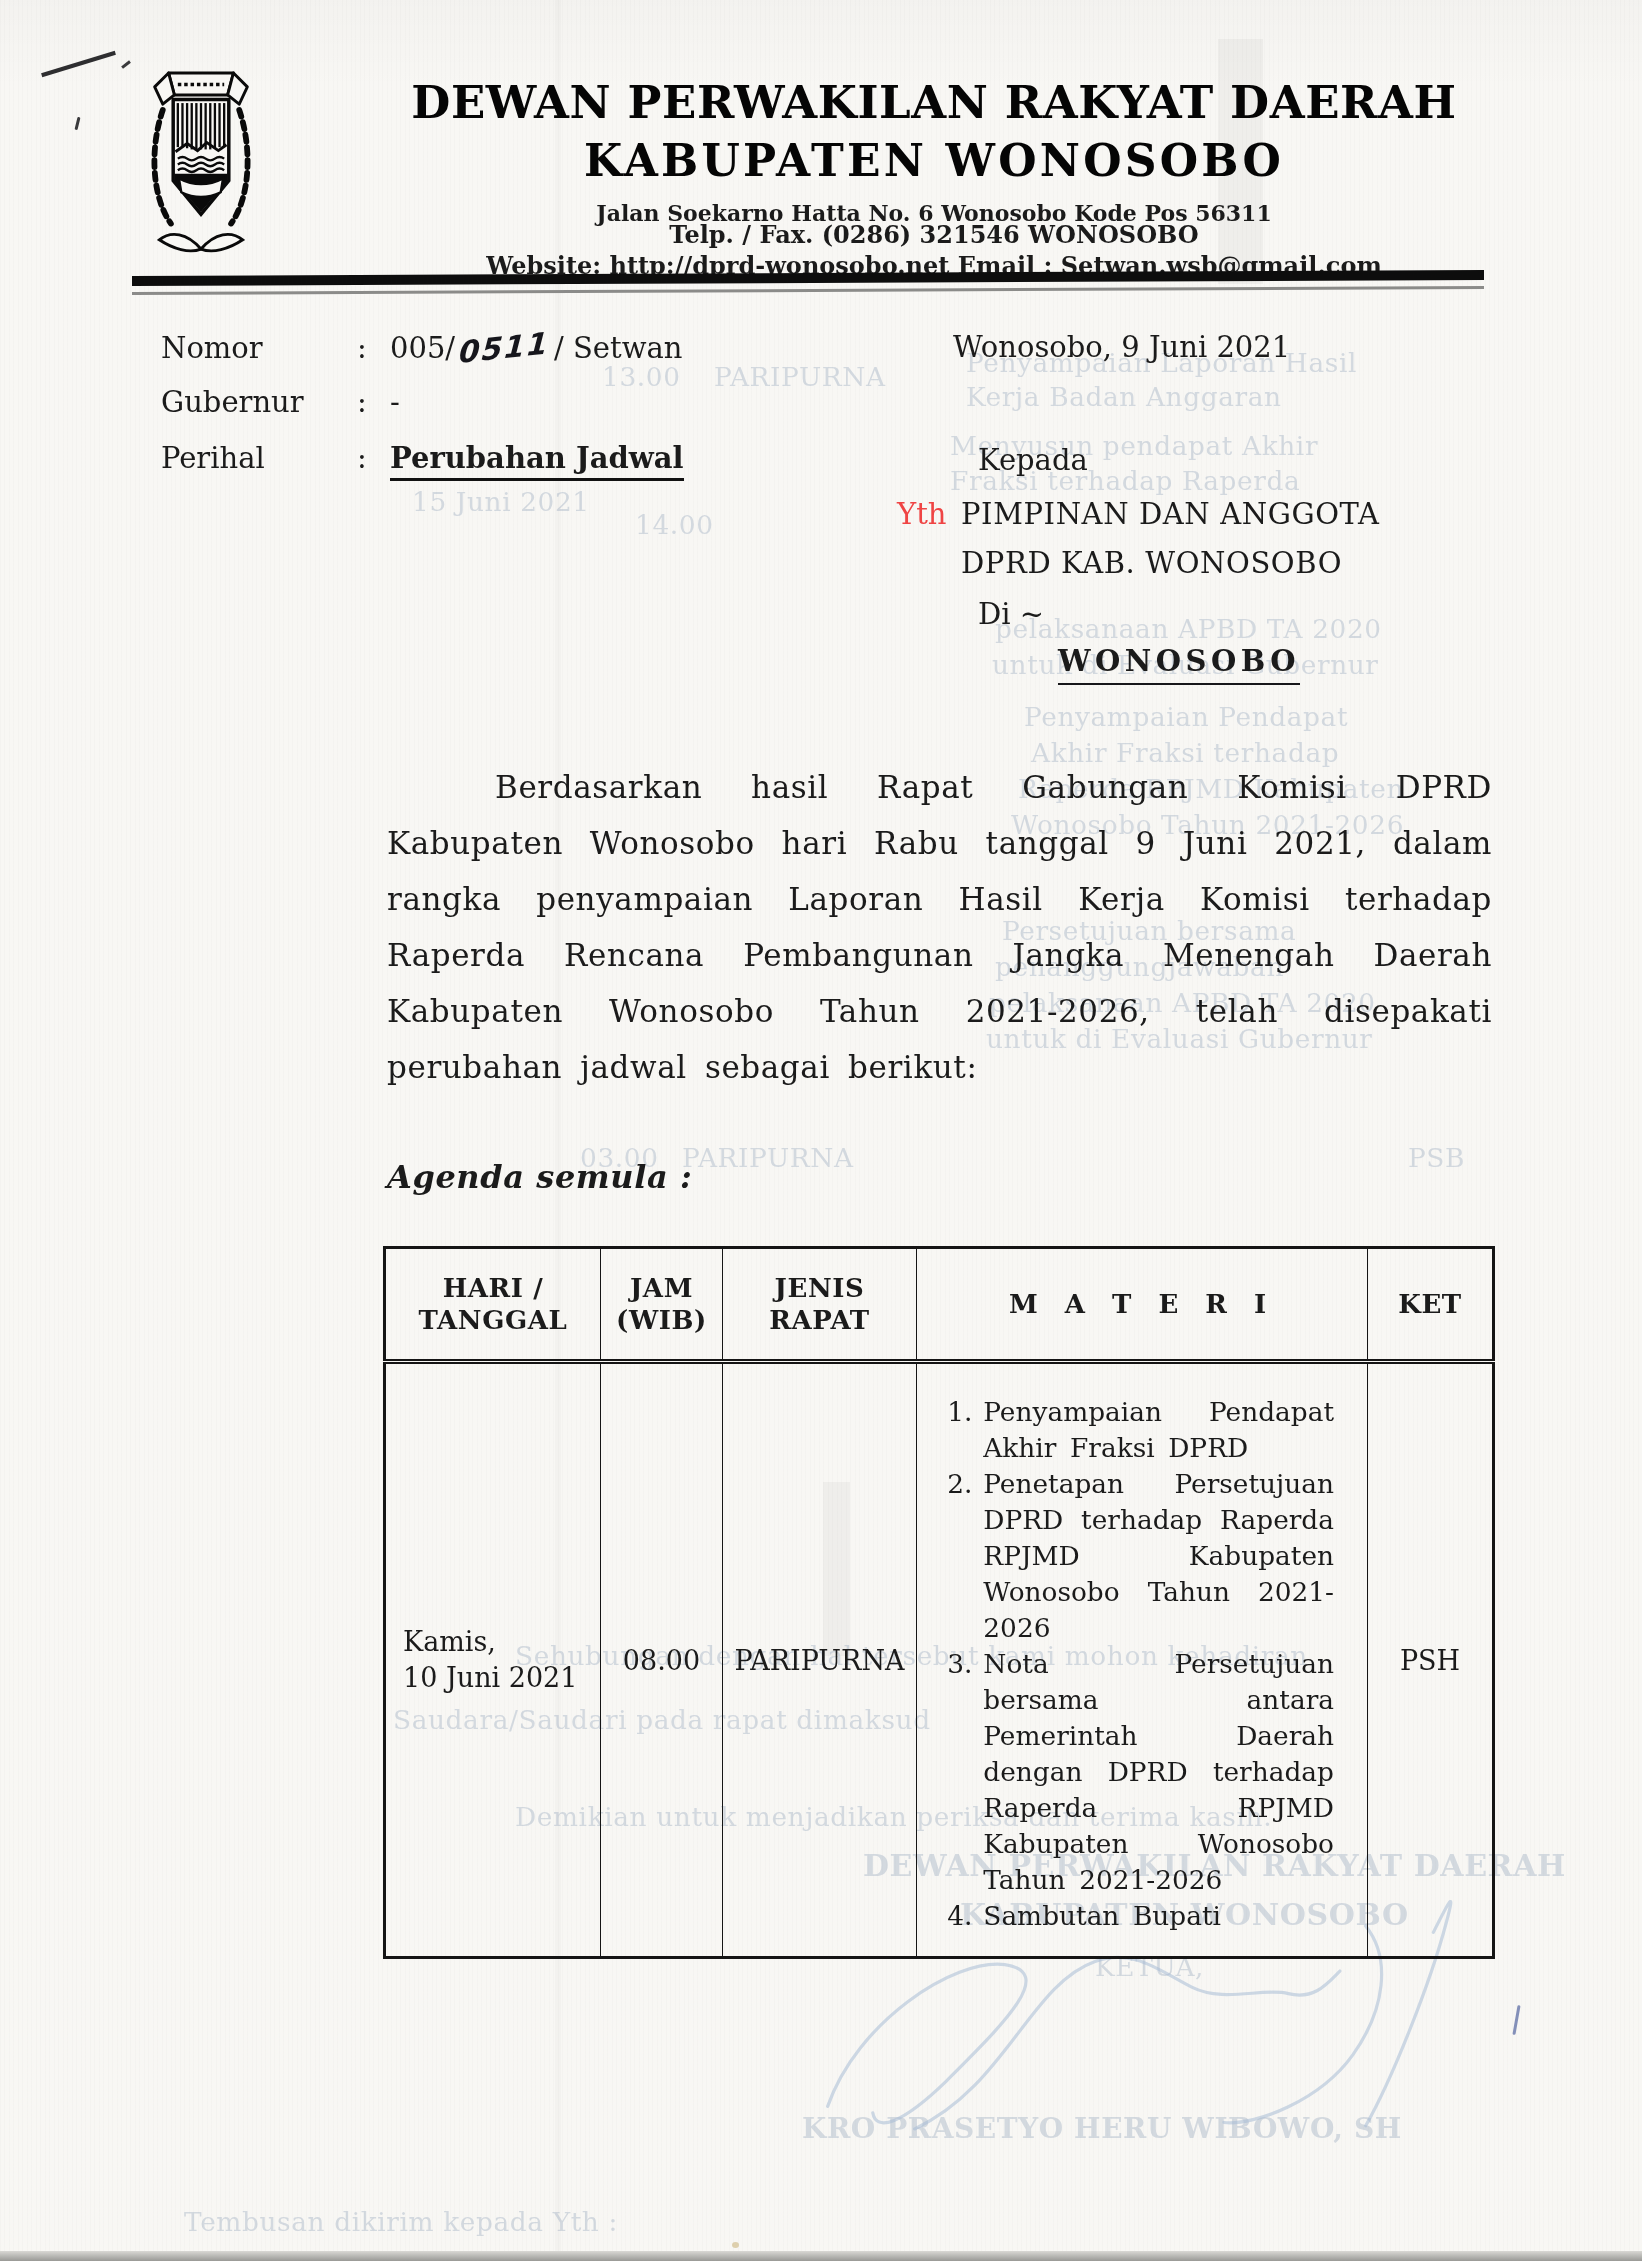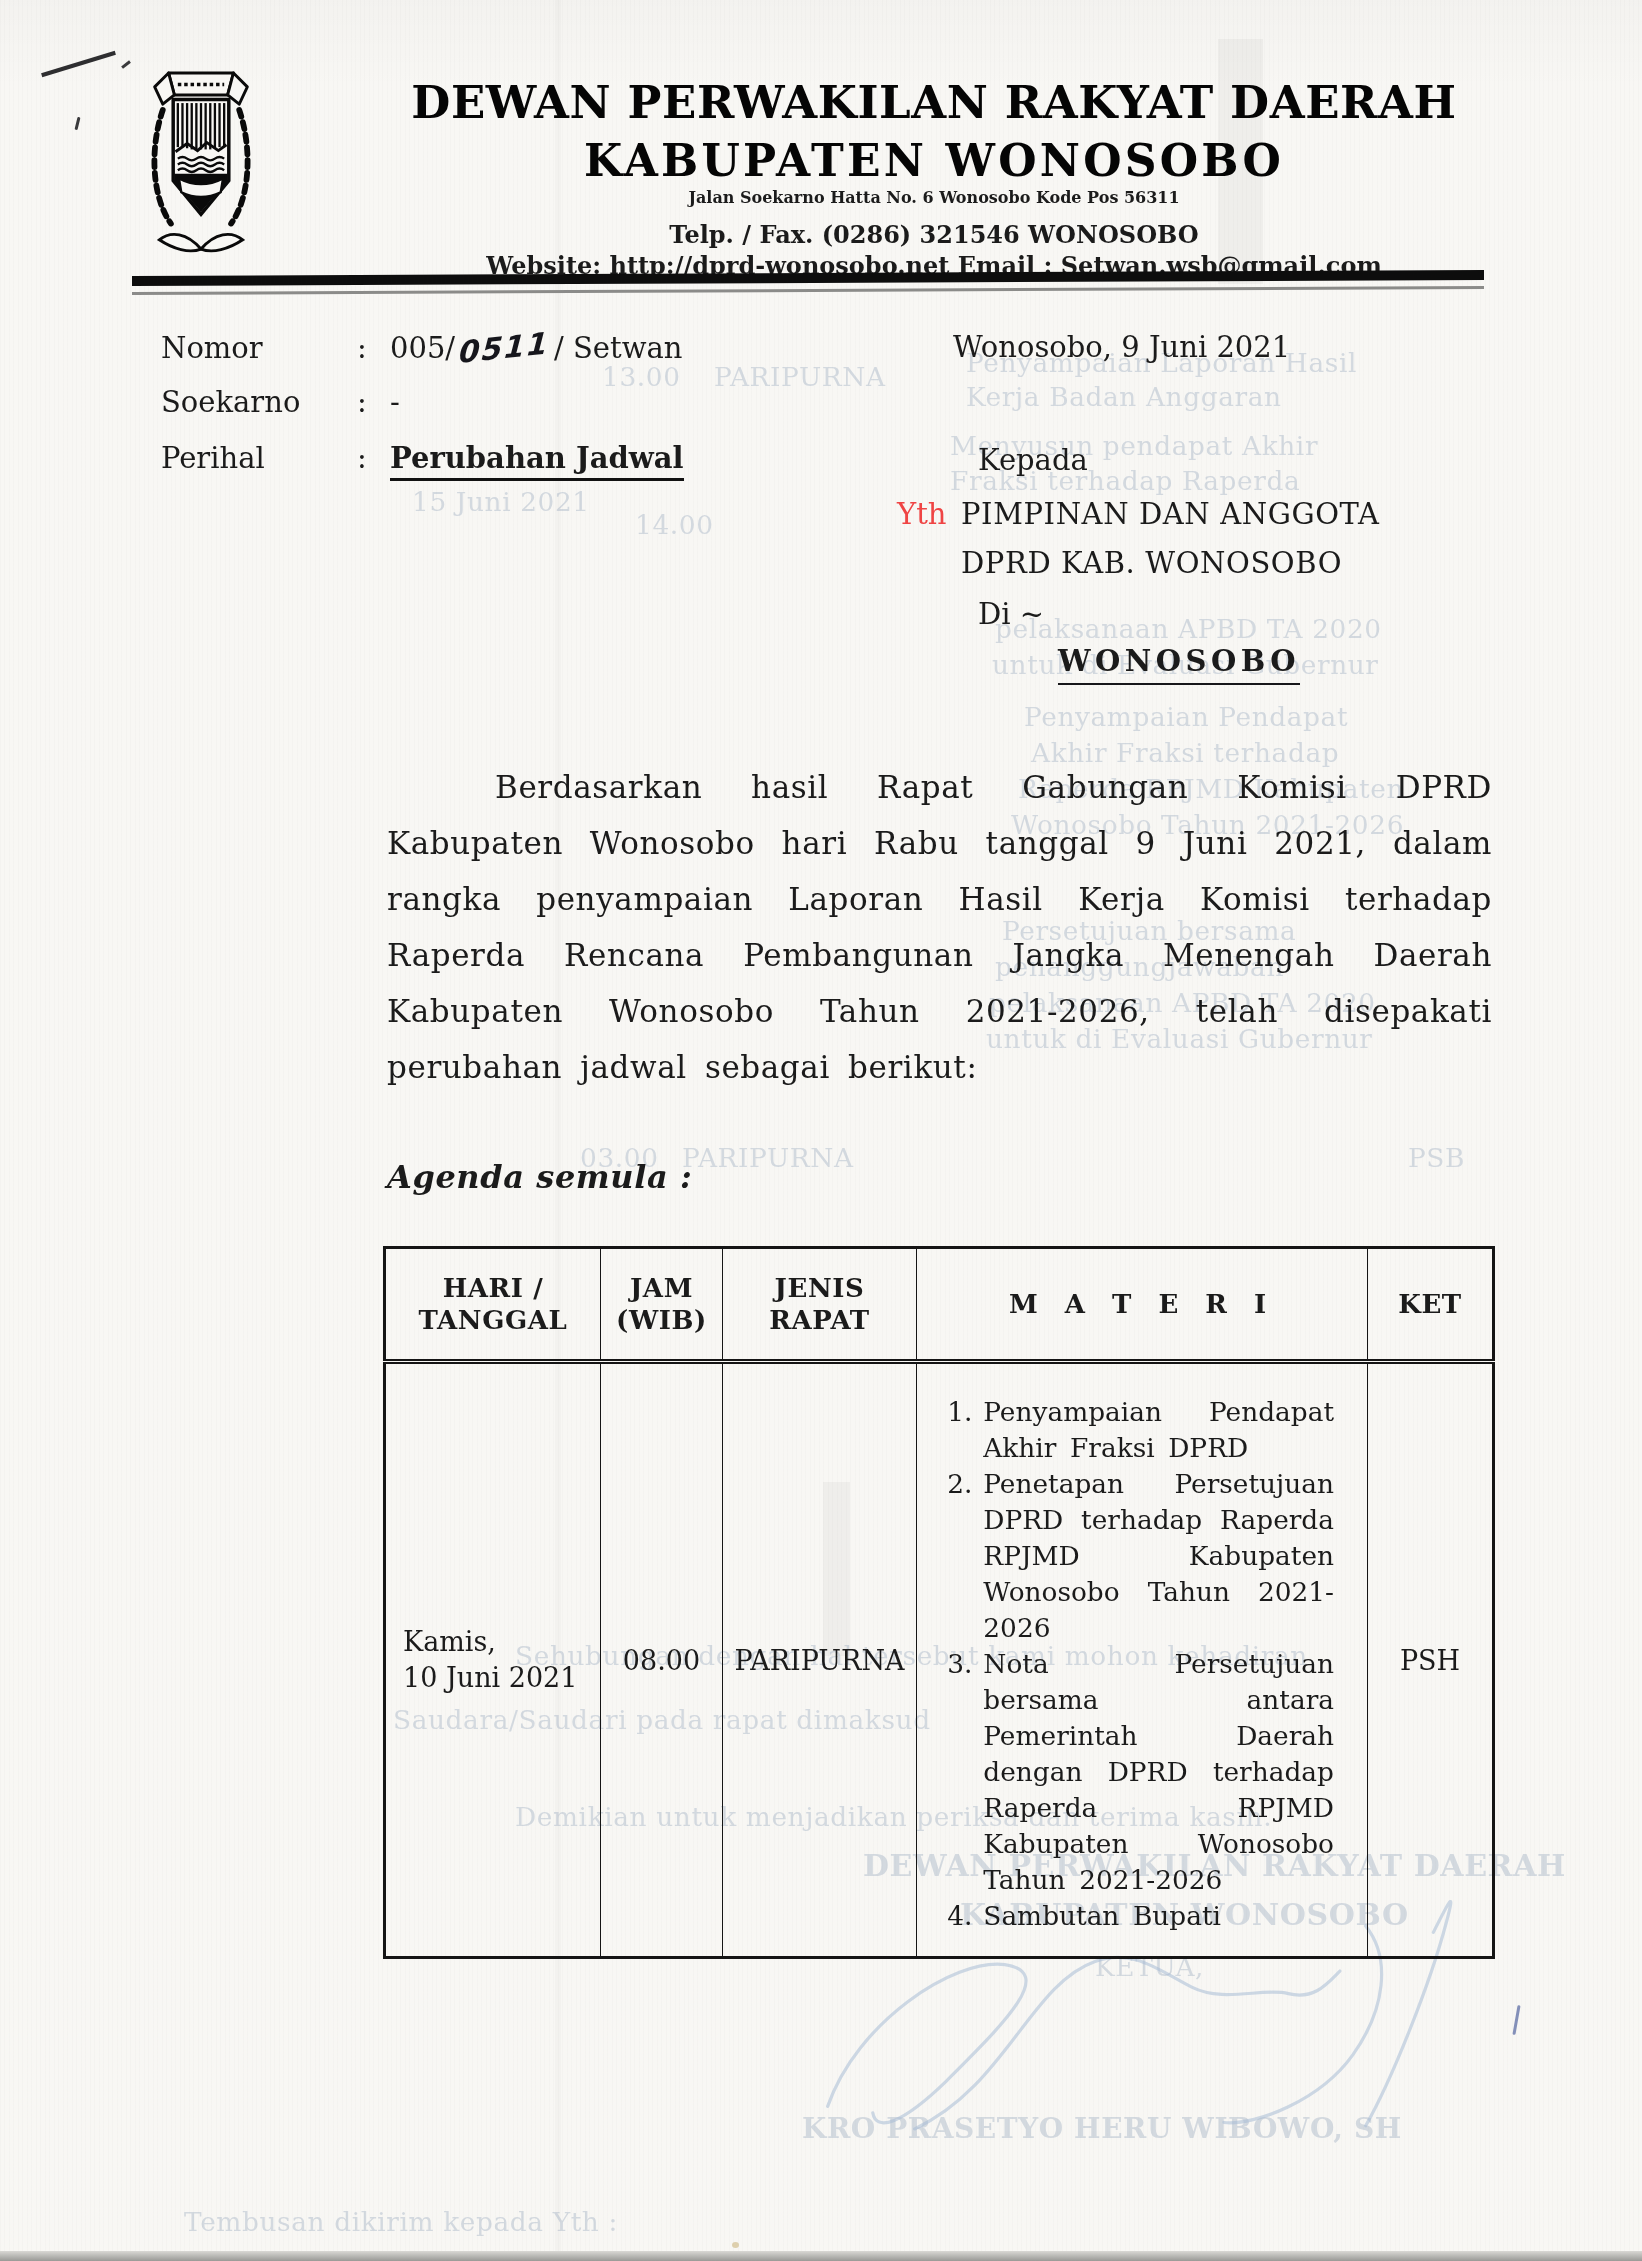--- a/index.html
+++ b/index.html
@@ -29,21 +29,21 @@
     background:#5e6ea6;opacity:.75;transform:rotate(10deg);border-radius:1.9px;z-index:2;}
   .speck{position:absolute;left:732px;top:2242px;width:7px;height:5.8px;
     background:#cdb67e;opacity:.6;border-radius:50%;z-index:2;}
   
   .logo{position:absolute;left:143px;top:66px;z-index:3;}
   .lh-text{position:absolute;left:335px;top:0;width:1198px;text-align:center;z-index:3;}
   .lh-org1{position:absolute;left:0;right:0;top:76px;font-size:45px;font-weight:700;
     letter-spacing:0.6px;color:#050505;white-space:nowrap;}
   .lh-org2{position:absolute;left:0;right:0;top:135px;font-size:44px;font-weight:700;
     letter-spacing:3.2px;color:#050505;white-space:nowrap;}
-  .lh-addr{position:absolute;left:0;right:0;top:188px;font-size:16px;font-weight:700;white-space:nowrap;}
+  .lh-addr{position:absolute;left:0;right:0;top:200px;font-size:22px;font-weight:700;white-space:nowrap;}
   .lh-tel {position:absolute;left:0;right:0;top:220px;font-size:24px;font-weight:700;white-space:nowrap;}
   .lh-web {position:absolute;left:0;right:0;top:251px;font-size:24px;font-weight:700;white-space:nowrap;text-align:center;}
   .lh-web .u{text-decoration:underline;text-underline-offset:3.9px;text-decoration-thickness:1.9px;}
   .rule-bar{position:absolute;left:132px;top:273px;width:1352px;height:10.3px;background:#0d0d0d;
     transform:rotate(-0.25deg);z-index:3;}
   .rule-echo{position:absolute;left:132px;top:289px;width:1352px;height:2.6px;background:#8b8b89;
     transform:rotate(-0.25deg);z-index:3;}
   
   .meta-row{position:absolute;left:161px;font-size:29px;z-index:3;white-space:nowrap;}
   .meta-label{display:inline-block;width:196px;}
@@ -188,21 +188,21 @@
     <div class="lh-tel">Telp. / Fax. (0286) 321546 WONOSOBO</div>
     <div class="lh-web"><span>Website: </span><span class="u">http://dprd-wonosobo.net</span><span> Email : Setwan.wsb@gmail.com</span></div>
   </div>
   <div class="rule-bar"></div>
   <div class="rule-echo"></div>
 
   <div class="meta-row" style="top:330px;">
     <span class="meta-label">Nomor</span><span class="meta-colon">:</span><span>005/</span><span class="hand">0511</span><span>/ Setwan</span>
   </div>
   <div class="meta-row" style="top:385px;">
-    <span class="meta-label">Soekarno</span><span class="meta-colon">:</span><span>-</span>
+    <span class="meta-label">Gubernur</span><span class="meta-colon">:</span><span>-</span>
   </div>
   <div class="meta-row" style="top:441px;">
     <span class="meta-label">Perihal</span><span class="meta-colon">:</span><span class="perihal-value">Perubahan Jadwal</span>
   </div>
 
   <div class="abs t44" style="left:953px;top:330px;">Wonosobo, 9 Juni 2021</div>
   <div class="abs t44" style="left:978px;top:443px;">Kepada</div>
   <div class="abs t44 yth" style="left:897px;top:497px;">Yth</div>
   <div class="abs t44" style="left:961px;top:497px;letter-spacing:0.6px;">PIMPINAN DAN ANGGOTA</div>
   <div class="abs t44" style="left:961px;top:546px;letter-spacing:0.6px;">DPRD KAB. WONOSOBO</div>

